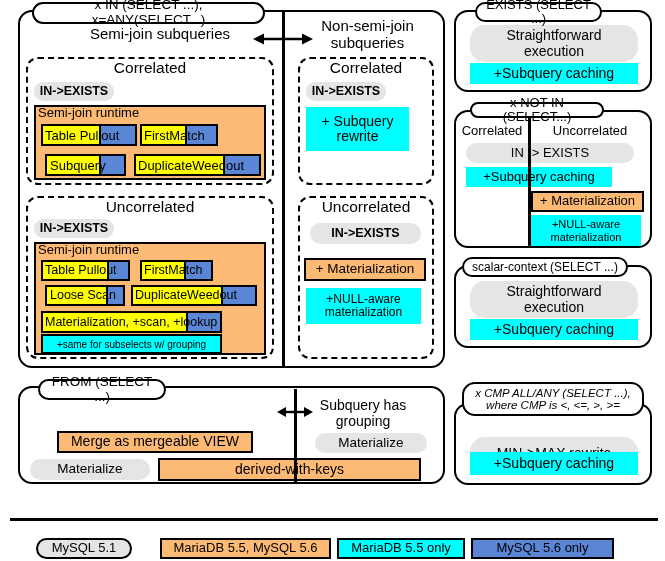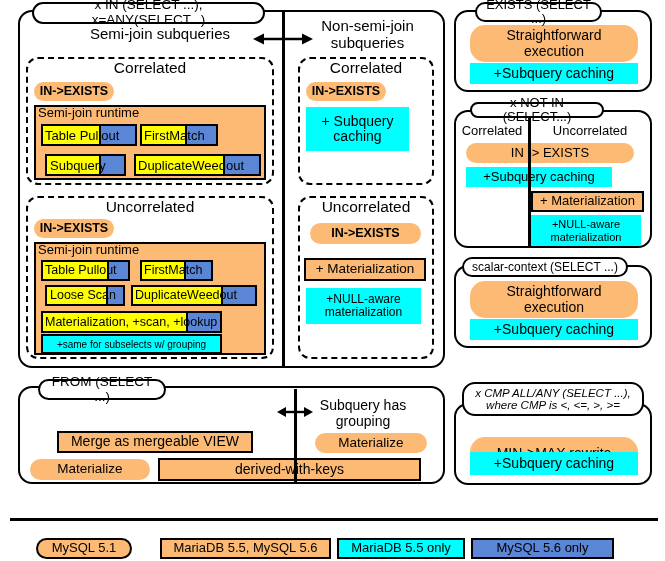--- a/index.html
+++ b/index.html
@@ -46,21 +46,21 @@
 
   
   .chip{
     position:absolute;
     box-sizing:border-box;
     display:flex;align-items:center;justify-content:center;
     text-align:center;
     line-height:1.1;
     white-space:pre-line;
   }
-  .gray{background:#fdba74;border-radius:15px;}
+  .gray{background:#e5e5e5;border-radius:15px;}
   .yellow{background:#fdba74;}
   .cyan{background:#00ffff;}
   .blue{background:#5b86d6;}
   .bord{border:2px solid #000;}
 
   .lbl{position:absolute;text-align:center;line-height:1.12;}
 
   .vline{position:absolute;background:#000;width:2.5px;z-index:4;}
   .hrule{position:absolute;background:#000;height:3px;}
 
@@ -147,21 +147,21 @@
   <div class="sjtext" style="left:45px;top:311px;height:22px;font-size:12.5px;">Materialization, +scan, +lookup</div>
 
   <div class="chip cyan bord" style="left:41px;top:334px;width:181px;height:20px;font-size:10px;">+same for subselects w/ grouping</div>
 
   <div class="dgroup" style="left:298px;top:57px;width:136px;height:128px;"></div>
   <div class="lbl" style="left:298px;top:59px;width:136px;font-size:15.5px;">Correlated</div>
 
   <div class="chip gray" style="left:306px;top:82px;width:80px;height:19px;font-size:12.5px;font-weight:bold;">IN-&gt;EXISTS</div>
 
   <div class="chip cyan" style="left:306px;top:107px;width:103px;height:44px;font-size:14px;">+ Subquery
-caching</div>
+rewrite</div>
 
   <div class="dgroup" style="left:298px;top:196px;width:136px;height:163px;"></div>
   <div class="lbl" style="left:298px;top:198px;width:136px;font-size:15.5px;">Uncorrelated</div>
 
   <div class="chip gray" style="left:310px;top:223px;width:111px;height:21px;font-size:12.5px;font-weight:bold;">IN-&gt;EXISTS</div>
 
   <div class="chip yellow bord" style="left:304px;top:258px;width:122px;height:23px;font-size:13.5px;">+ Materialization</div>
 
   <div class="chip cyan" style="left:306px;top:288px;width:115px;height:36px;font-size:12px;">+NULL-aware
 materialization</div>

